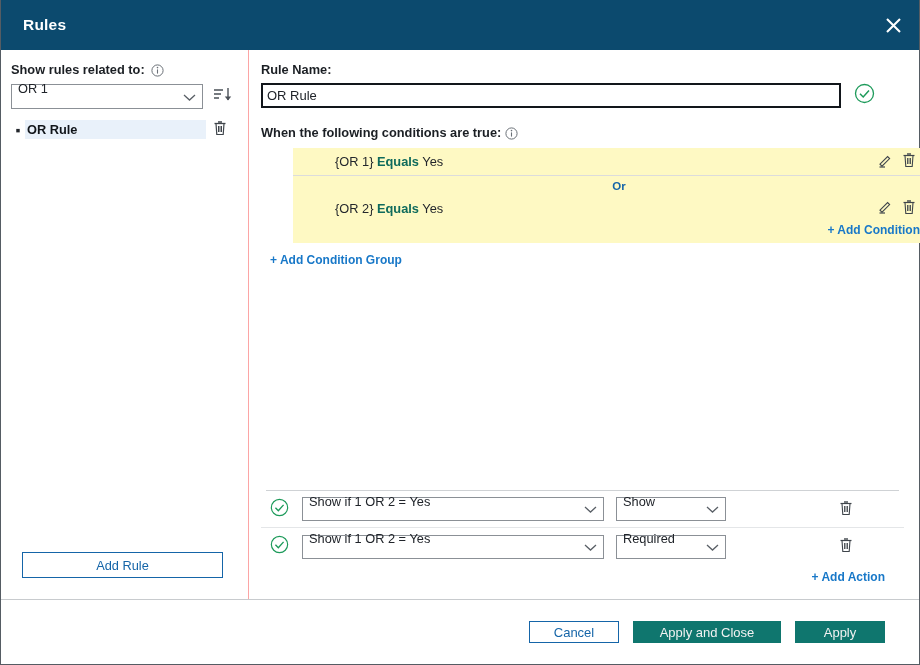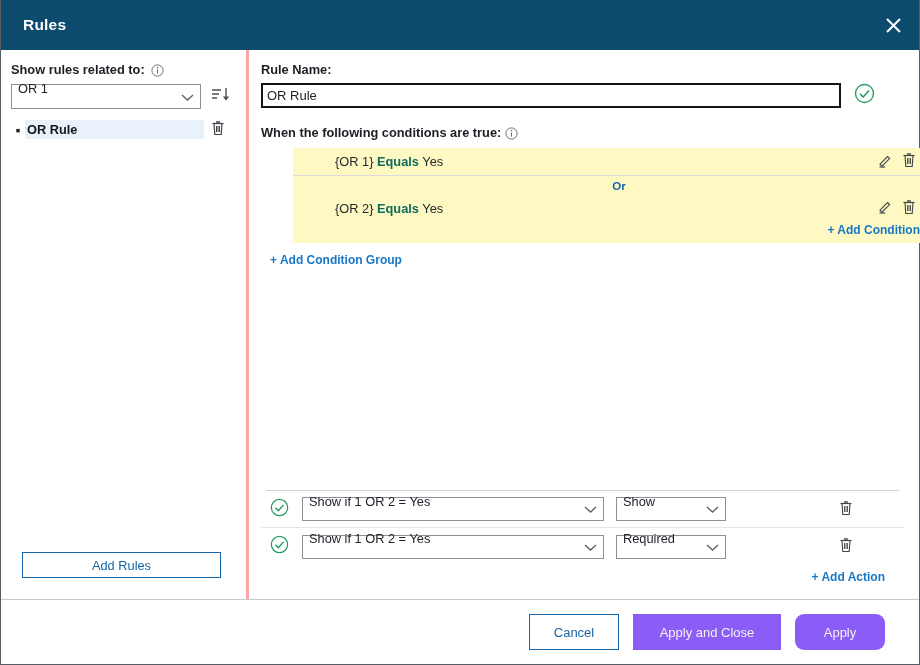--- a/index.html
+++ b/index.html
@@ -53,21 +53,21 @@
     content: "";
     position: absolute;
     left: 0; right: 0; bottom: 0;
     height: 1px; background: #c8cbce;
   }
 
   
   .left-panel {
     width: 248px;
     flex: 0 0 248px;
-    border-right: 3px solid #fca5a5;
+    border-right: 1px solid #fca5a5;
     padding: 12px 14px 0 10px;
     display: flex;
     flex-direction: column;
     position: relative;
   }
   .lbl-row {
     display: flex; align-items: center; gap: 6px;
     margin-bottom: 7px;
   }
   .lbl {
@@ -232,39 +232,39 @@
   
   .footer {
     height: 64px;
     flex: 0 0 64px;
     display: flex; align-items: center; justify-content: flex-end;
     gap: 14px;
     padding-right: 34px;
     background: #ffffff;
   }
   .btn {
-    height: 36px;
+    height: 22px;
     font-size: 13px;
     font-family: "Liberation Sans", sans-serif;
     cursor: pointer;
   }
   .btn-cancel {
     width: 90px;
     border: 1px solid #1565a8;
     background: #fff;
     color: #1565a8;
   }
   .btn-disabled {
     border: none;
-    background: #8b5cf6;
+    background: #0f766e;
     color: #f2f2f2;
     cursor: default;
   }
   .btn-apply-close { width: 148px; }
-  .btn-apply { width: 90px; border-radius: 9px; }
+  .btn-apply { width: 90px; }
 </style>
 </head>
 <body>
 
 <div class="window">
 
   <div class="titlebar">
     <span class="title">Rules</span>
     <button class="close-btn">
       <span>
@@ -321,21 +321,21 @@
                 <path d="M5 2 H9" stroke="#3f454b" stroke-width="1.5"></path>
                 <path d="M3 3.5 L3.8 14.5 H10.2 L11 3.5" fill="none" stroke="#3f454b" stroke-width="1.2"></path>
                 <path d="M5.5 6 V12 M7 6 V12 M8.5 6 V12" stroke="#3f454b" stroke-width="1"></path>
               </svg>
             </span>
           </span>
         </div>
       </div>
 
       <div class="add-rule-wrap">
-        <button class="add-rule">Add Rules</button>
+        <button class="add-rule">Add Rule</button>
       </div>
     </div>
 
     <div class="right-panel">
 
       <div class="rule-name-label">Rule Name:</div>
 
       <div class="rule-name-row">
         <input class="rule-name-input" type="text" value="OR Rule" style="">
         <span>

